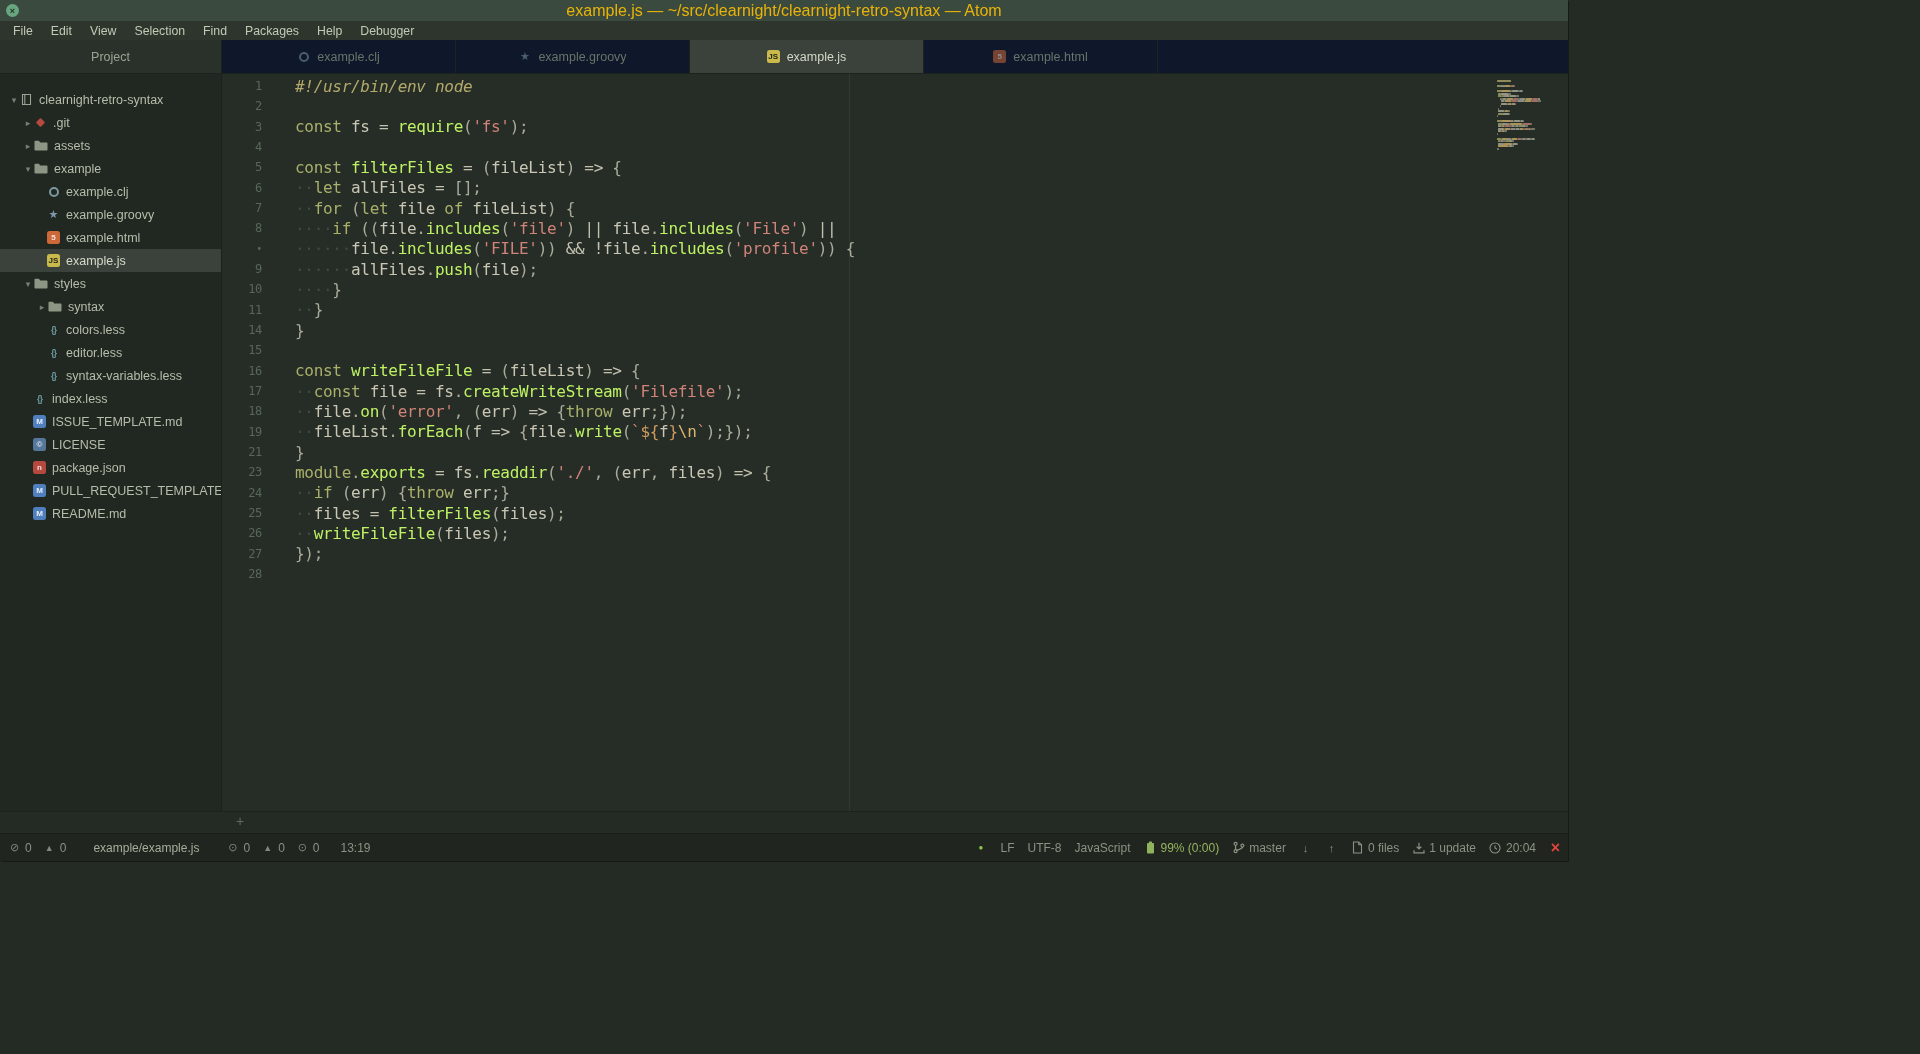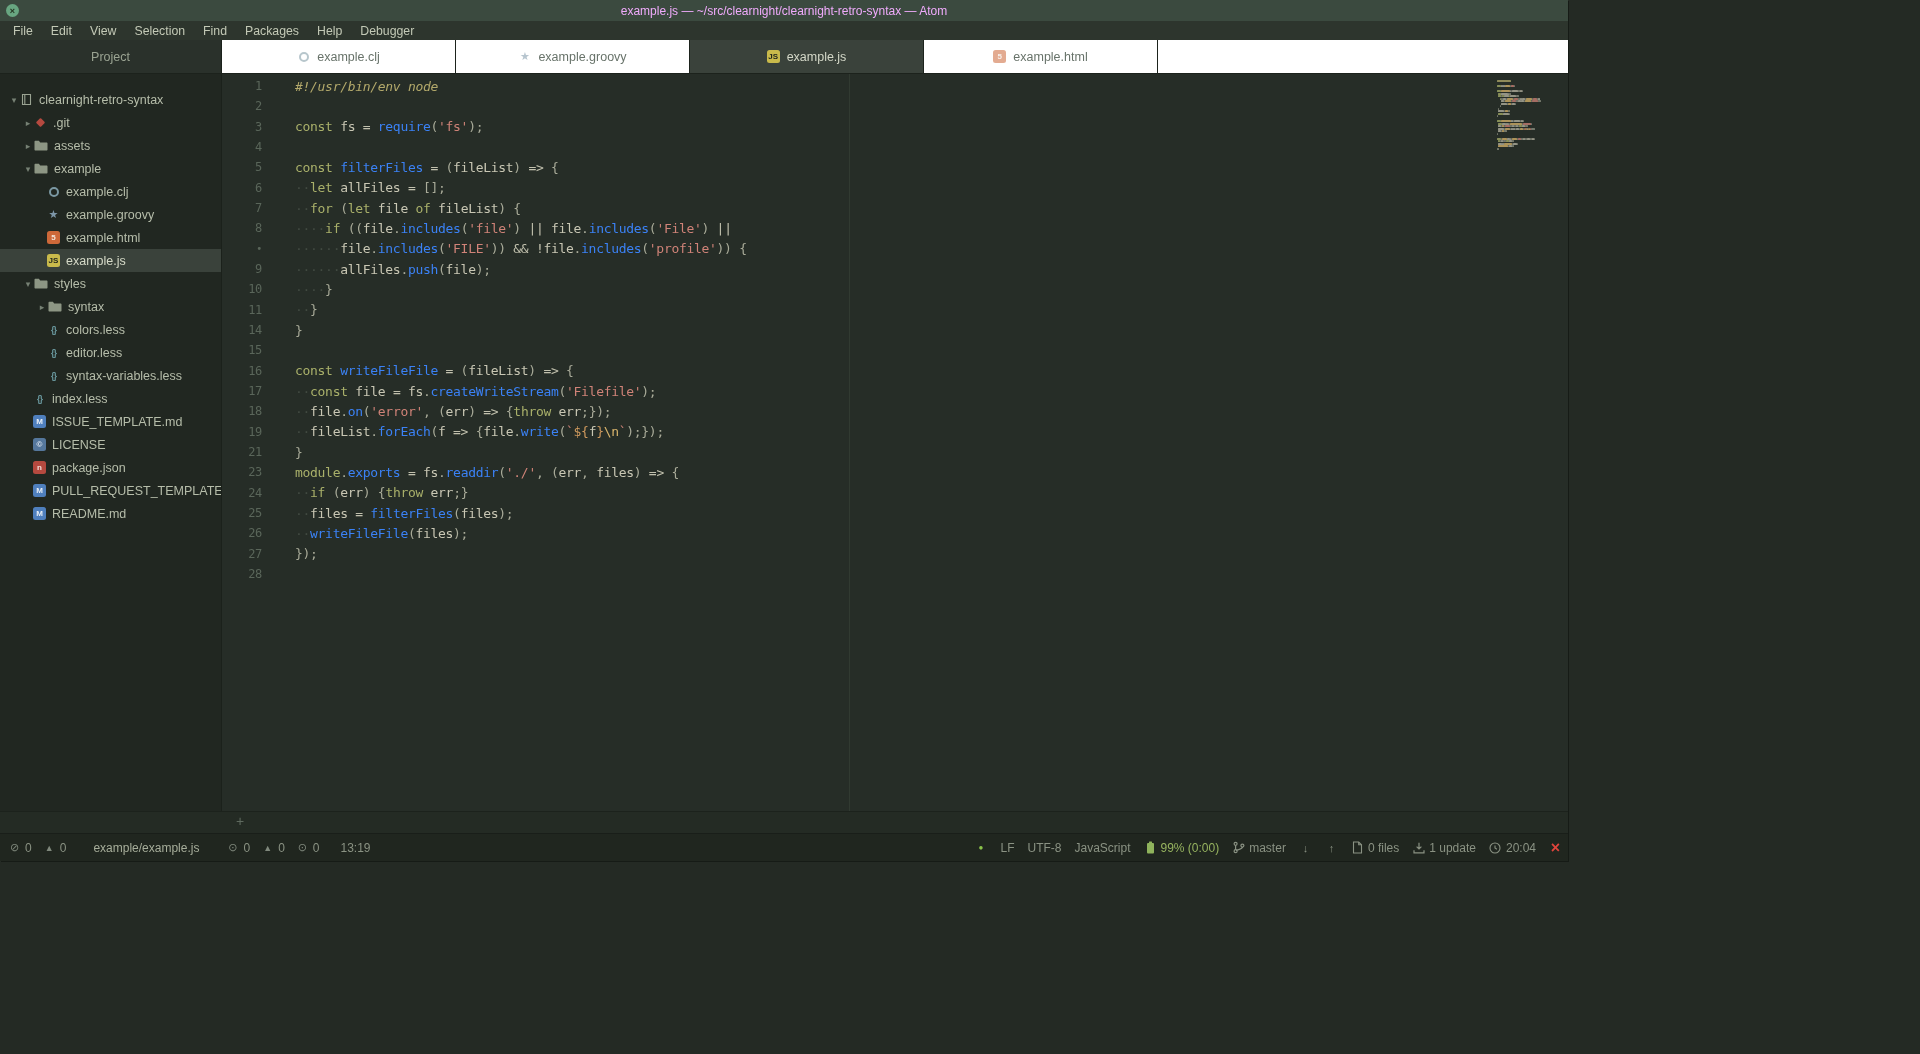--- a/index.html
+++ b/index.html
@@ -1,26 +1,26 @@
 <!DOCTYPE html>
 <html><head>
 <meta charset="utf-8">
 <style>
   html,body{margin:0;padding:0;}
   body{width:1920px;height:1054px;background:#242a24;font-family:"Liberation Sans",sans-serif;overflow:hidden;position:relative;}
   .window{position:absolute;left:0;top:0;width:1568px;height:861px;background:#262d27;overflow:hidden;box-shadow:1px 1px 0 #161b16;}
   
   .titlebar{height:21px;background:#3b4a3f;position:relative;display:flex;align-items:center;justify-content:center;}
   .close-btn{position:absolute;left:6px;top:4px;width:13px;height:13px;border-radius:50%;background:#68a681;display:flex;align-items:center;justify-content:center;font-size:9px;font-weight:bold;color:#22331f;cursor:default;}
-  .title{font-size:12px;color:#f0abfc;}
+  .title{font-size:16px;color:#eab308;}
   
   .menubar{height:19px;background:#2d352d;display:flex;align-items:center;padding-left:4px;}
   .menu-item{font-size:12.3px;color:#c3c9b6;padding:0 9px;}
   
-  .tabrow{height:34px;background:#ffffff;display:flex;border-bottom:1px solid #1c221c;box-sizing:border-box;}
+  .tabrow{height:34px;background:#0f172a;display:flex;border-bottom:1px solid #1c221c;box-sizing:border-box;}
   .project-header{width:222px;box-sizing:border-box;background:#2a312b;color:#9aa392;font-size:12.5px;display:flex;align-items:center;justify-content:center;border-right:1px solid #1c221c;}
   .tabs{display:flex;flex:1;}
   .tab{width:234px;box-sizing:border-box;display:flex;align-items:center;justify-content:center;gap:7px;font-size:12.5px;color:#68736a;border-right:1px solid #1d231d;}
   .tab.active{background:#3a423b;color:#d3d7c7;}
   .tab:not(.active) .icon-wrap{opacity:.55;}
   
   .main{display:flex;height:737px;}
   .sidebar{width:222px;box-sizing:border-box;background:#212721;border-right:1px solid #1b211b;padding-top:14px;overflow:hidden;}
   .trow{height:23px;display:flex;align-items:center;font-size:12.5px;color:#b6bdaa;white-space:nowrap;}
   .trow.selected{background:#3a423b;color:#d6dac8;}
@@ -39,23 +39,23 @@
   .glyph-arrow-down-icon,.glyph-arrow-up-icon{font-size:11px;color:#8a9283;}
   .glyph-close-x-icon{color:#e0443c;font-weight:bold;font-size:16px;line-height:13px;}
   
   .editor{flex:1;position:relative;background:#262d27;overflow:hidden;}
   .wrap-guide{position:absolute;left:627px;top:0;bottom:0;width:1px;background:#313a31;}
   #code{position:absolute;top:2px;left:0;right:0;}
   .crow{height:20.33px;display:flex;align-items:center;}
   .lnum{width:67px;box-sizing:border-box;padding-right:27px;text-align:right;font-family:"DejaVu Sans Mono",monospace;font-size:12px;letter-spacing:-0.3px;color:#5a665a;height:100%;display:flex;align-items:center;justify-content:flex-end;flex:none;}
   .lnum.active{background:#39413b;color:#c8cdbb;}
   .lnum.wrap{font-size:10px;}
-  .ltext{font-family:"DejaVu Sans Mono",monospace;font-size:13px;letter-spacing:-0.3px;padding-left:6px;white-space:pre;color:#c9c7b4;}
+  .ltext{font-family:"DejaVu Sans Mono",monospace;font-size:16px;letter-spacing:-0.3px;padding-left:6px;white-space:pre;color:#c9c7b4;}
   .tk-k{color:#a9b06a;}
-  .tk-fn{color:#3b82f6;text-align:right;}
+  .tk-fn{color:#bef264;text-align:right;}
   .tk-s{color:#d08378;}
   .tk-p{color:#a9ab99;}
   .tk-o{color:#c2c1ae;}
   .tk-v{color:#c9c7b4;}
   .tk-d{color:#414a41;}
   .tk-sheb{color:#b3a96b;font-style:italic;}
   .tk-i{color:#cf9a5e;}
   .tk-e{color:#d9b56c;}
   .cursor{display:inline-block;width:1.5px;height:14px;background:#d8d8c8;margin-left:1px;vertical-align:middle;}
   

